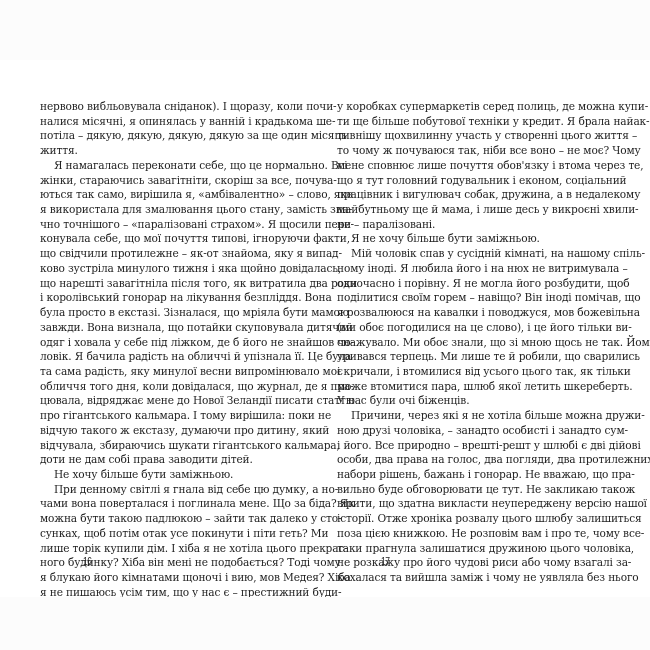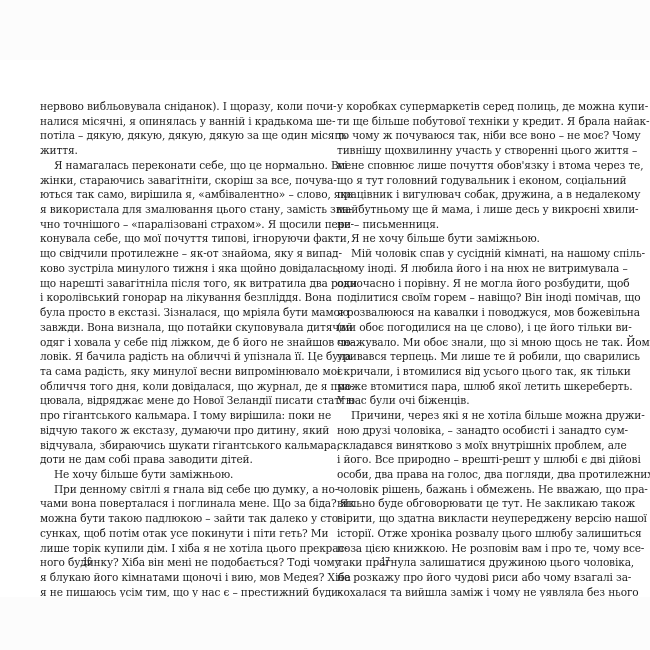--- a/index.html
+++ b/index.html
@@ -101,45 +101,44 @@
     <span class="line">лише торік купили дім. І хіба я не хотіла цього прекрас-</span>
     <span class="line">ного будинку? Хіба він мені не подобається? Тоді чому</span>
     <span class="line">я блукаю його кімнатами щоночі і вию, мов Медея? Хіба</span>
     <span class="line">я не пишаюсь усім тим, що у нас є – престижний буди-</span>
     <span class="line">нок у Гадсон-Веллі, квартира на Мангеттені, вісім теле-</span>
     <span class="line">фонних ліній, друзі, пікніки, вечірки, вихідні, проведені</span>
   </div>
 <div class="page page-right" id="right-page">
     <span class="line">у коробках супермаркетів серед полиць, де можна купи-</span>
     <span class="line">ти ще більше побутової техніки у кредит. Я брала найак-</span>
+    <span class="line">тивнішу щохвилинну участь у створенні цього життя –</span>
     <span class="line">то чому ж почуваюся так, ніби все воно – не моє? Чому</span>
-    <span class="line">тивнішу щохвилинну участь у створенні цього життя –</span>
     <span class="line">мене сповнює лише почуття обов'язку і втома через те,</span>
     <span class="line">що я тут головний годувальник і економ, соціальний</span>
     <span class="line">працівник і вигулювач собак, дружина, а в недалекому</span>
     <span class="line">майбутньому ще й мама, і лише десь у викроєні хвили-</span>
-    <span class="line last">ни – письменниця.</span>
+    <span class="line last">ни – паралізовані.</span>
     <span class="line indent last">Я не хочу більше бути заміжньою.</span>
     <span class="line indent">Мій чоловік спав у сусідній кімнаті, на нашому спіль-</span>
     <span class="line">ному іноді. Я любила його і на нюх не витримувала –</span>
     <span class="line">одночасно і порівну. Я не могла його розбудити, щоб</span>
     <span class="line">поділитися своїм горем – навіщо? Він іноді помічав, що</span>
     <span class="line">я розвалююся на кавалки і поводжуся, мов божевільна</span>
     <span class="line">(ми обоє погодилися на це слово), і це його тільки ви-</span>
     <span class="line">снажувало. Ми обоє знали, що зі мною щось не так. Йому</span>
     <span class="line">уривався терпець. Ми лише те й робили, що сварились</span>
     <span class="line">і кричали, і втомилися від усього цього так, як тільки</span>
     <span class="line">може втомитися пара, шлюб якої летить шкереберть.</span>
     <span class="line last">У нас були очі біженців.</span>
     <span class="line indent">Причини, через які я не хотіла більше можна дружи-</span>
     <span class="line">ною друзі чоловіка, – занадто особисті і занадто сум-</span>
-    <span class="line">складався винятково з моїх внутрішніх проблем, але</span>
     <span class="line">і його. Все природно – врешті-решт у шлюбі є дві дійові</span>
     <span class="line">особи, два права на голос, два погляди, два протилежних</span>
-    <span class="line">чоловік рішень, бажань і обмежень. Не вважаю, що пра-</span>
+    <span class="line">набори рішень, бажань і гонорар. Не вважаю, що пра-</span>
     <span class="line">вильно буде обговорювати це тут. Не закликаю також</span>
     <span class="line">вірити, що здатна викласти неупереджену версію нашої</span>
     <span class="line">історії. Отже хроніка розвалу цього шлюбу залишиться</span>
     <span class="line">поза цією книжкою. Не розповім вам і про те, чому все-</span>
     <span class="line">таки прагнула залишатися дружиною цього чоловіка,</span>
     <span class="line">не розкажу про його чудові риси або чому взагалі за-</span>
     <span class="line">кохалася та вийшла заміж і чому не уявляла без нього</span>
   </div>
 
 <div class="page-number pn-left">16</div>

